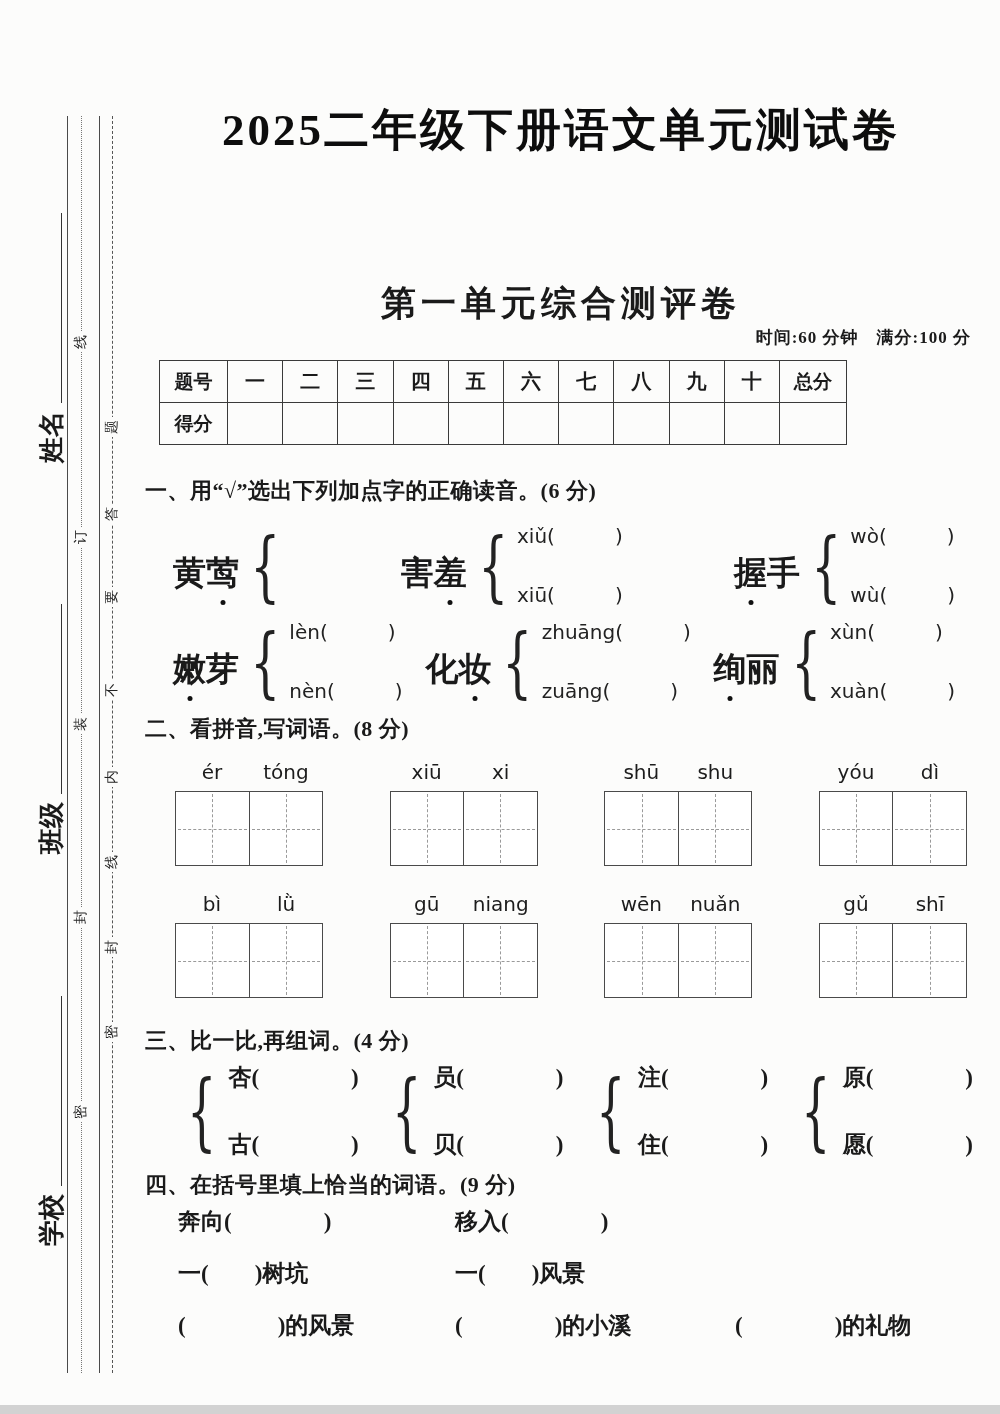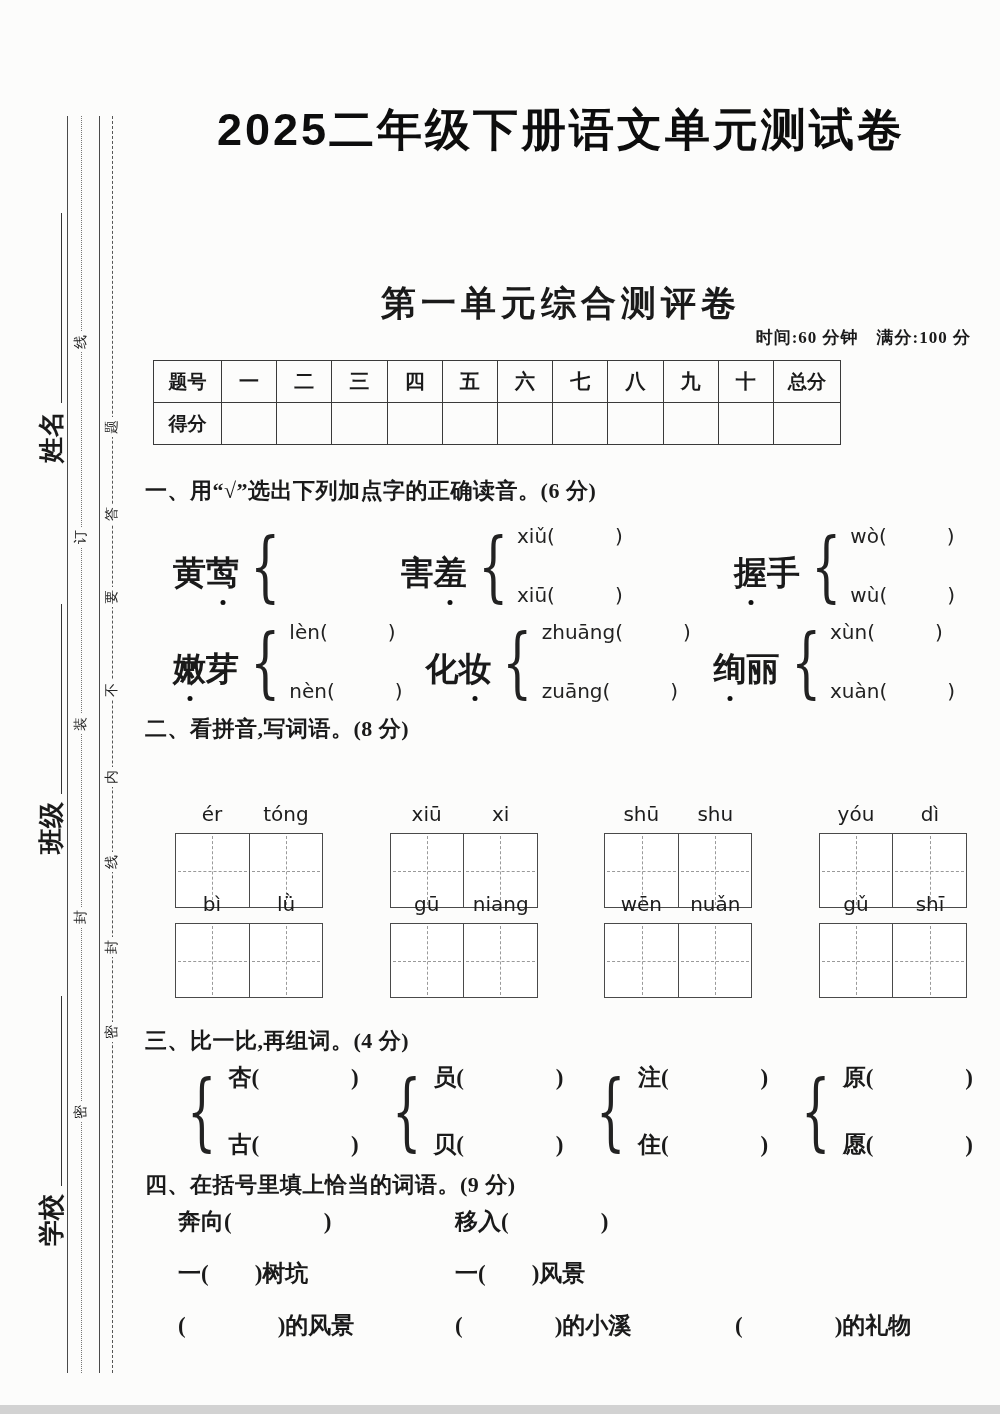--- a/index.html
+++ b/index.html
@@ -20,26 +20,26 @@
   .vchar{position:absolute;width:20px;height:20px;font-size:14px;line-height:20px;text-align:center;
          background:#fcfcfb;transform:rotate(-90deg);color:#222;}
   .vchar.c-dot{left:71px;}
   .vchar.c-dash{left:102px;}
 
   
   .main{position:absolute;left:145px;top:0;width:832px;height:1414px;}
   .abs{position:absolute;}
 
   .title{top:100px;left:0;width:100%;text-align:center;
-         font-family:Liberation Sans, sans-serif;font-weight:900;font-size:45px;
+         font-family:Liberation Serif, serif;font-weight:900;font-size:45px;
          letter-spacing:3px;color:#0d0d0d;}
   .subtitle{top:232px;left:0;width:100%;text-align:center;font-weight:700;font-size:35px;letter-spacing:5px;margin-top:48px;}
   .meta{top:326px;right:6px;font-size:17px;font-weight:700;letter-spacing:1px;}
 
-  table.score{top:360px;left:8px;width:688px;border-collapse:collapse;position:absolute;table-layout:fixed;}
+  table.score{top:360px;left:14px;width:688px;border-collapse:collapse;position:absolute;table-layout:fixed;}
   table.score td{border:1.6px solid #3a3a3a;height:41px;text-align:center;font-size:20px;font-weight:600;padding:0;}
   table.score td.first{width:67px;font-size:19px;}
   table.score td.last{width:66px;font-size:19px;}
 
   .heading{left:0;font-size:22px;font-weight:700;letter-spacing:0.5px;white-space:nowrap;}
 
   
   .s1-row{left:28px;width:782px;display:flex;justify-content:space-between;}
   .s1-group{display:flex;align-items:center;}
   .s1-word{font-size:33px;font-weight:600;white-space:nowrap;padding-top:14px;}
@@ -199,21 +199,21 @@
         <span class="brace">{</span>
         <div class="s1-opts">
           <span>xùn(　　　)</span>
           <span>xuàn(　　　)</span>
         </div>
       </div>
     </div>
 
     <div class="abs heading" style="top:714px;">二、看拼音,写词语。(8 分)</div>
 
-    <div class="abs grid-row" style="top:802px;">
+    <div class="abs grid-row" style="top:760px;">
       <div class="grid-group">
         <div class="py-row">
             <span>ér</span>
             <span>tóng</span>
           </div>
         <div class="gbox">
             <div class="gcell"></div>
             <div class="gcell"></div>
           </div>
       </div>

